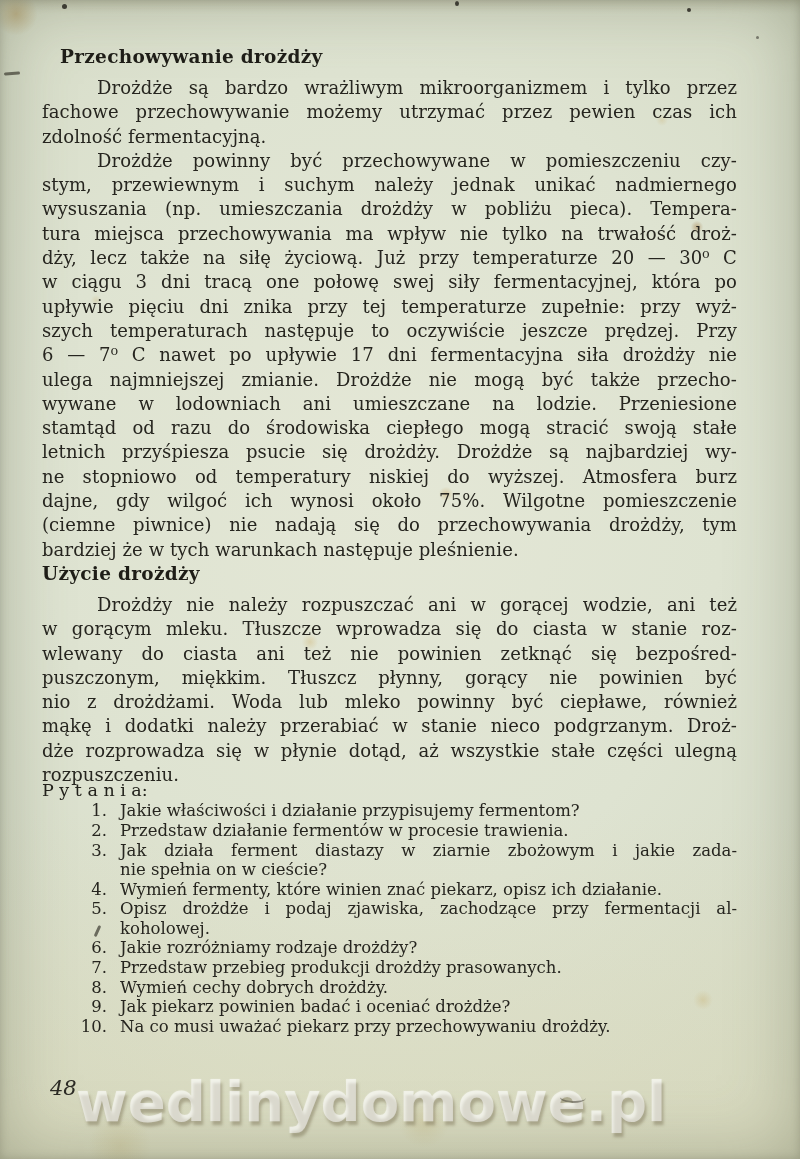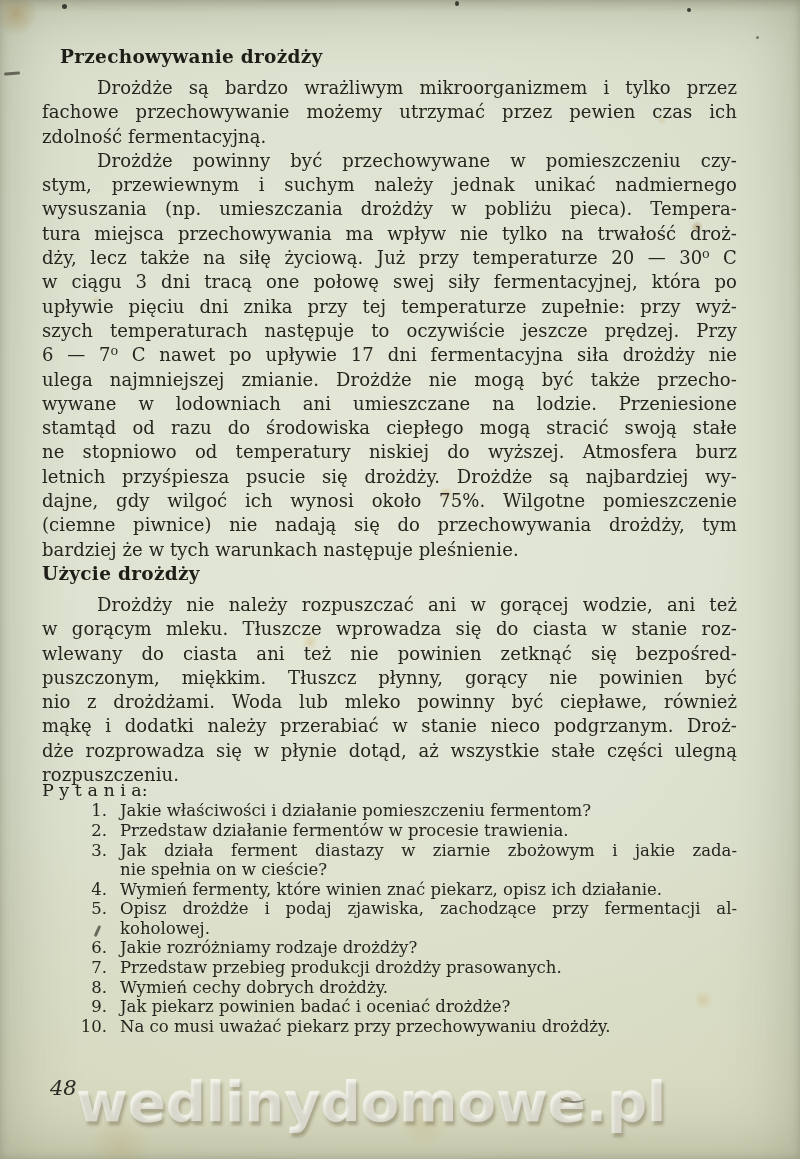--- a/index.html
+++ b/index.html
@@ -140,43 +140,43 @@
         <div class="line fit">wysuszania (np. umieszczania drożdży w pobliżu pieca).  Tempera-</div>
         <div class="line fit">tura miejsca przechowywania ma wpływ nie tylko na trwałość droż-</div>
         <div class="line fit">dży, lecz także na siłę życiową.  Już przy temperaturze 20 — 30⁰ C</div>
         <div class="line fit">w ciągu 3 dni tracą one połowę swej siły fermentacyjnej, która po</div>
         <div class="line fit">upływie pięciu dni znika przy tej temperaturze zupełnie: przy wyż-</div>
         <div class="line fit">szych temperaturach następuje to oczywiście jeszcze prędzej.  Przy</div>
         <div class="line fit">6 — 7⁰ C nawet po upływie 17 dni fermentacyjna siła drożdży nie</div>
         <div class="line fit">ulega najmniejszej zmianie.  Drożdże nie mogą być także przecho-</div>
         <div class="line fit">wywane w lodowniach ani umieszczane na lodzie.  Przeniesione</div>
         <div class="line fit">stamtąd od razu do środowiska ciepłego mogą stracić swoją stałe</div>
+        <div class="line fit">letnich przyśpiesza psucie się drożdży.  Drożdże są najbardziej wy-</div>
         <div class="line fit">ne stopniowo od temperatury niskiej do wyższej.  Atmosfera burz</div>
-        <div class="line fit">letnich przyśpiesza psucie się drożdży.  Drożdże są najbardziej wy-</div>
         <div class="line fit">dajne, gdy wilgoć ich wynosi około 75%.  Wilgotne pomieszczenie</div>
         <div class="line fit">(ciemne piwnice) nie nadają się do przechowywania drożdży, tym</div>
         <div class="line">bardziej że w tych warunkach następuje pleśnienie.</div>
       </div>
       <div class="heading second">Użycie drożdży</div>
       <div class="para indent">
         <div class="line fit">Drożdży nie należy rozpuszczać ani w gorącej wodzie, ani też</div>
         <div class="line fit">w gorącym mleku. Tłuszcze wprowadza się do ciasta w stanie roz-</div>
         <div class="line fit">wlewany do ciasta ani też nie powinien zetknąć się bezpośred-</div>
         <div class="line fit">puszczonym, miękkim.  Tłuszcz płynny, gorący nie powinien być</div>
         <div class="line fit">nio z drożdżami.  Woda lub mleko powinny być ciepławe, również</div>
         <div class="line fit">mąkę i dodatki należy przerabiać w stanie nieco podgrzanym. Droż-</div>
         <div class="line fit">dże rozprowadza się w płynie dotąd, aż wszystkie stałe części ulegną</div>
         <div class="line">rozpuszczeniu.</div>
       </div>
       <div class="qlabel">P y t a n i a:</div>
       <div class="qlist">
         <div class="qrow">
           <div class="qnum">1.</div>
           <div class="qtext">
-            <div class="qline">Jakie właściwości i działanie pomieszczeniu fermentom?</div>
+            <div class="qline">Jakie właściwości i działanie przypisujemy fermentom?</div>
           </div>
         </div>
         <div class="qrow">
           <div class="qnum">2.</div>
           <div class="qtext">
             <div class="qline">Przedstaw działanie fermentów w procesie trawienia.</div>
           </div>
         </div>
         <div class="qrow">
           <div class="qnum">3.</div>

